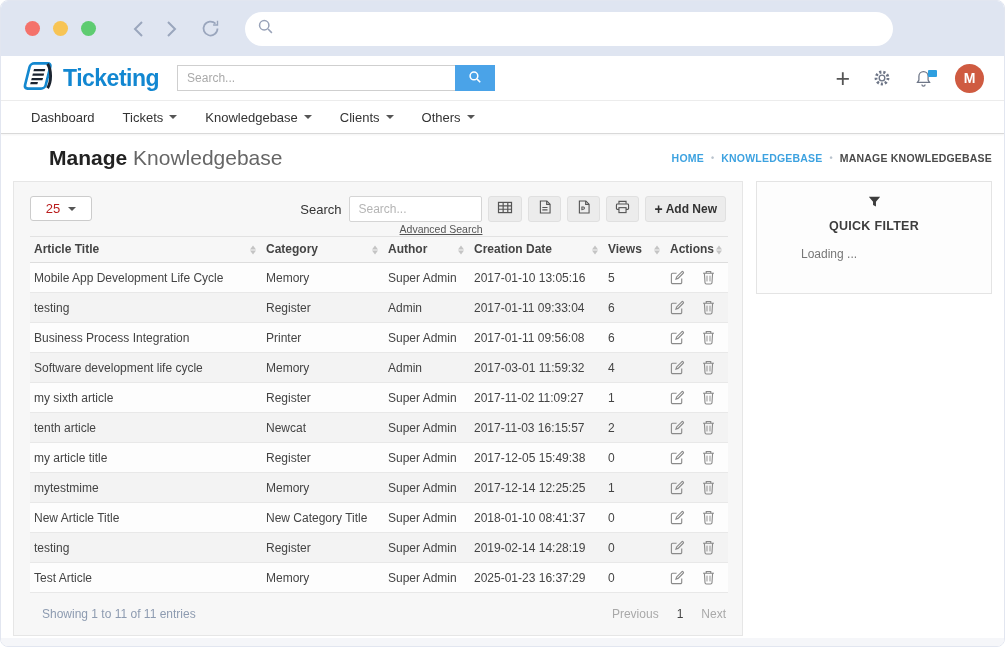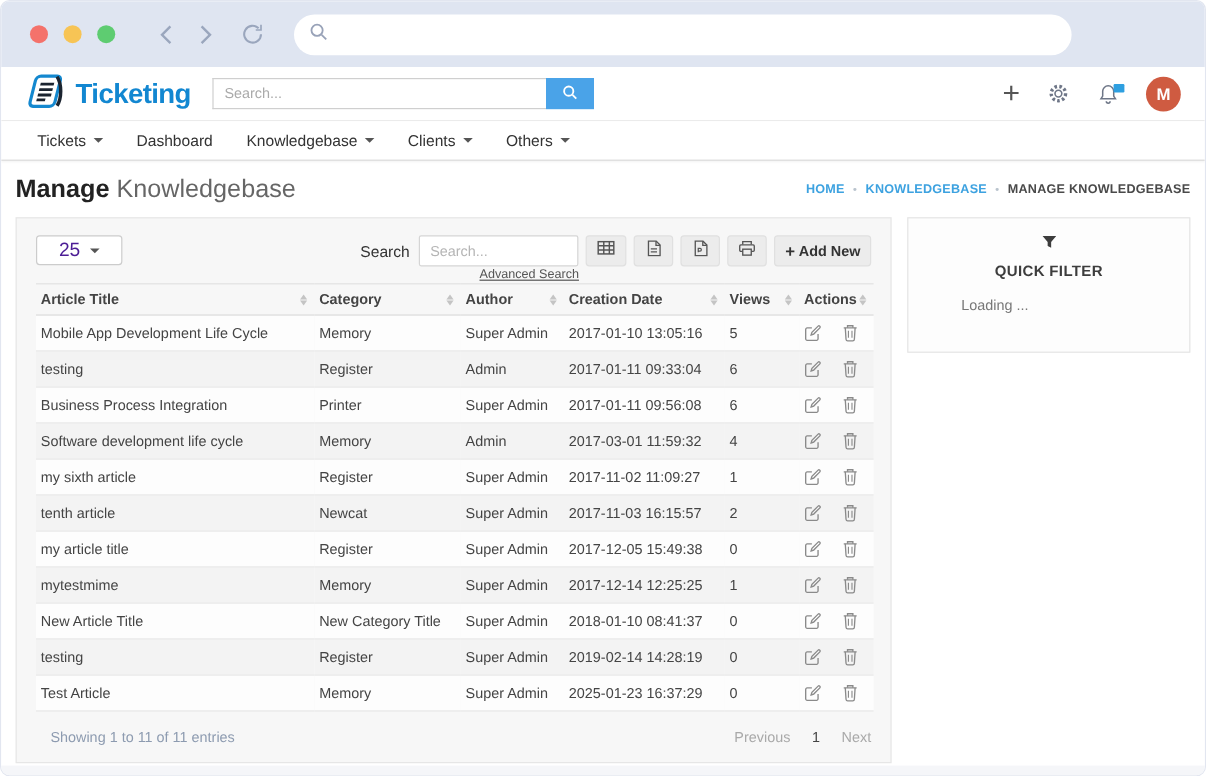--- a/index.html
+++ b/index.html
@@ -27,32 +27,32 @@
   .hdr-right{ margin-left:auto; display:flex; align-items:center; gap:22px; }
   .hdr-icon{ color:#6e7687; cursor:pointer; display:flex; align-items:center; position:relative; }
   .plus-icon{ font-size:25px; font-weight:300; color:#555; line-height:20px; }
   .bell-badge{ position:absolute; top:1px; right:-4px; width:9px; height:7px; background:#2e9fe0; border-radius:1px; }
   .avatar{ width:29px; height:29px; border-radius:50%; background:#cf5b41; color:#fff; font-size:14px; font-weight:bold; display:flex; align-items:center; justify-content:center; cursor:pointer; }
   
   .main-nav{ height:33px; background:#fff; border-bottom:1px solid #d9d9d9; box-shadow:0 1px 2px rgba(0,0,0,.05); display:flex; align-items:center; padding:0 16px; gap:0; flex:0 0 auto;}
   .nav-item{ font-size:13px; color:#333; padding:0 14px; cursor:pointer; display:flex; align-items:center; gap:6px; height:100%; }
   .caret{ width:0; height:0; border-left:4px solid transparent; border-right:4px solid transparent; border-top:4px solid #555; display:inline-block; }
   
-  .page-head{ height:47px; display:flex; align-items:center; padding:0 12px; flex:0 0 auto; }
+  .page-head{ height:47px; display:flex; align-items:center; padding:0 12px; flex:0 0 auto;margin-left:36px; }
   .page-title{ font-size:21px; color:#666; font-weight:400; }
   .page-title b{ color:#222; font-weight:700; }
   .breadcrumb{ margin-left:auto; display:flex; align-items:center; gap:7px; font-size:10.5px; font-weight:bold; letter-spacing:.2px;padding-left:44px; }
   .crumb{ color:#3da2e0; cursor:pointer; text-decoration:none; }
   .crumb.active{ color:#4a4a4a; cursor:default; }
   .crumb-sep{ color:#b9c3cd; font-size:9px; }
   
   .content{ flex:1; display:flex; align-items:flex-start; padding:0 12px; gap:13px; }
   .card{ width:730px; background:#f7f7f7; border:1px solid #e6e6e6; padding:14px 16px 14px; }
   .card-toolbar{ display:flex; align-items:flex-start; position:relative; height:40px; }
-  .len-select{ height:25px; width:72px; background:#fff; border:1px solid #ccc; border-radius:3px; font-size:16px; color:#4c1d95; display:flex; align-items:center; justify-content:center; gap:8px; cursor:pointer; }
+  .len-select{ height:25px; width:62px; background:#fff; border:1px solid #ccc; border-radius:3px; font-size:13px; color:#b91c1c; display:flex; align-items:center; justify-content:center; gap:8px; cursor:pointer; }
   .tb-right{ margin-left:auto; display:flex; align-items:flex-start; gap:6px; }
   .search-wrap{ display:flex; align-items:center; gap:8px; position:relative; }
   .search-label{ font-size:13px; color:#333; }
   .search-wrap input{ width:133px; height:26px; border:1px solid #d5d5d5; border-radius:2px; padding:0 8px; font-size:12px; color:#555; outline:none; background:#fff; }
   .search-wrap input::placeholder{ color:#b5b5b5; }
   .adv-link{ position:absolute; top:27px; right:0; font-size:10.5px; color:#555; text-decoration:underline; cursor:pointer; white-space:nowrap; }
   .icon-btn{ height:26px; min-width:33px; background:#ececec; border:1px solid #e0e0e0; border-radius:3px; display:flex; align-items:center; justify-content:center; cursor:pointer; padding:0 8px; }
   .add-new{ font-size:12px; color:#333; font-weight:bold; gap:3px; }
   .add-new .pl{ font-size:14px; font-weight:bold; }
   
@@ -155,25 +155,25 @@
             <path d="M10 19.5a2 2 0 0 0 4 0"></path>
           </svg>
           <span class="bell-badge"></span>
         </span>
         <span class="avatar">M</span>
       </div>
     </div>
 
     <div class="main-nav" id="main-nav">
         <div class="nav-item">
+          <span>Dashboard</span>
+        </div>
+        <div class="nav-item">
           <span>Tickets</span>
           <span class="caret"></span>
-        </div>
-        <div class="nav-item">
-          <span>Dashboard</span>
         </div>
         <div class="nav-item">
           <span>Knowledgebase</span>
           <span class="caret"></span>
         </div>
         <div class="nav-item">
           <span>Clients</span>
           <span class="caret"></span>
         </div>
         <div class="nav-item">

